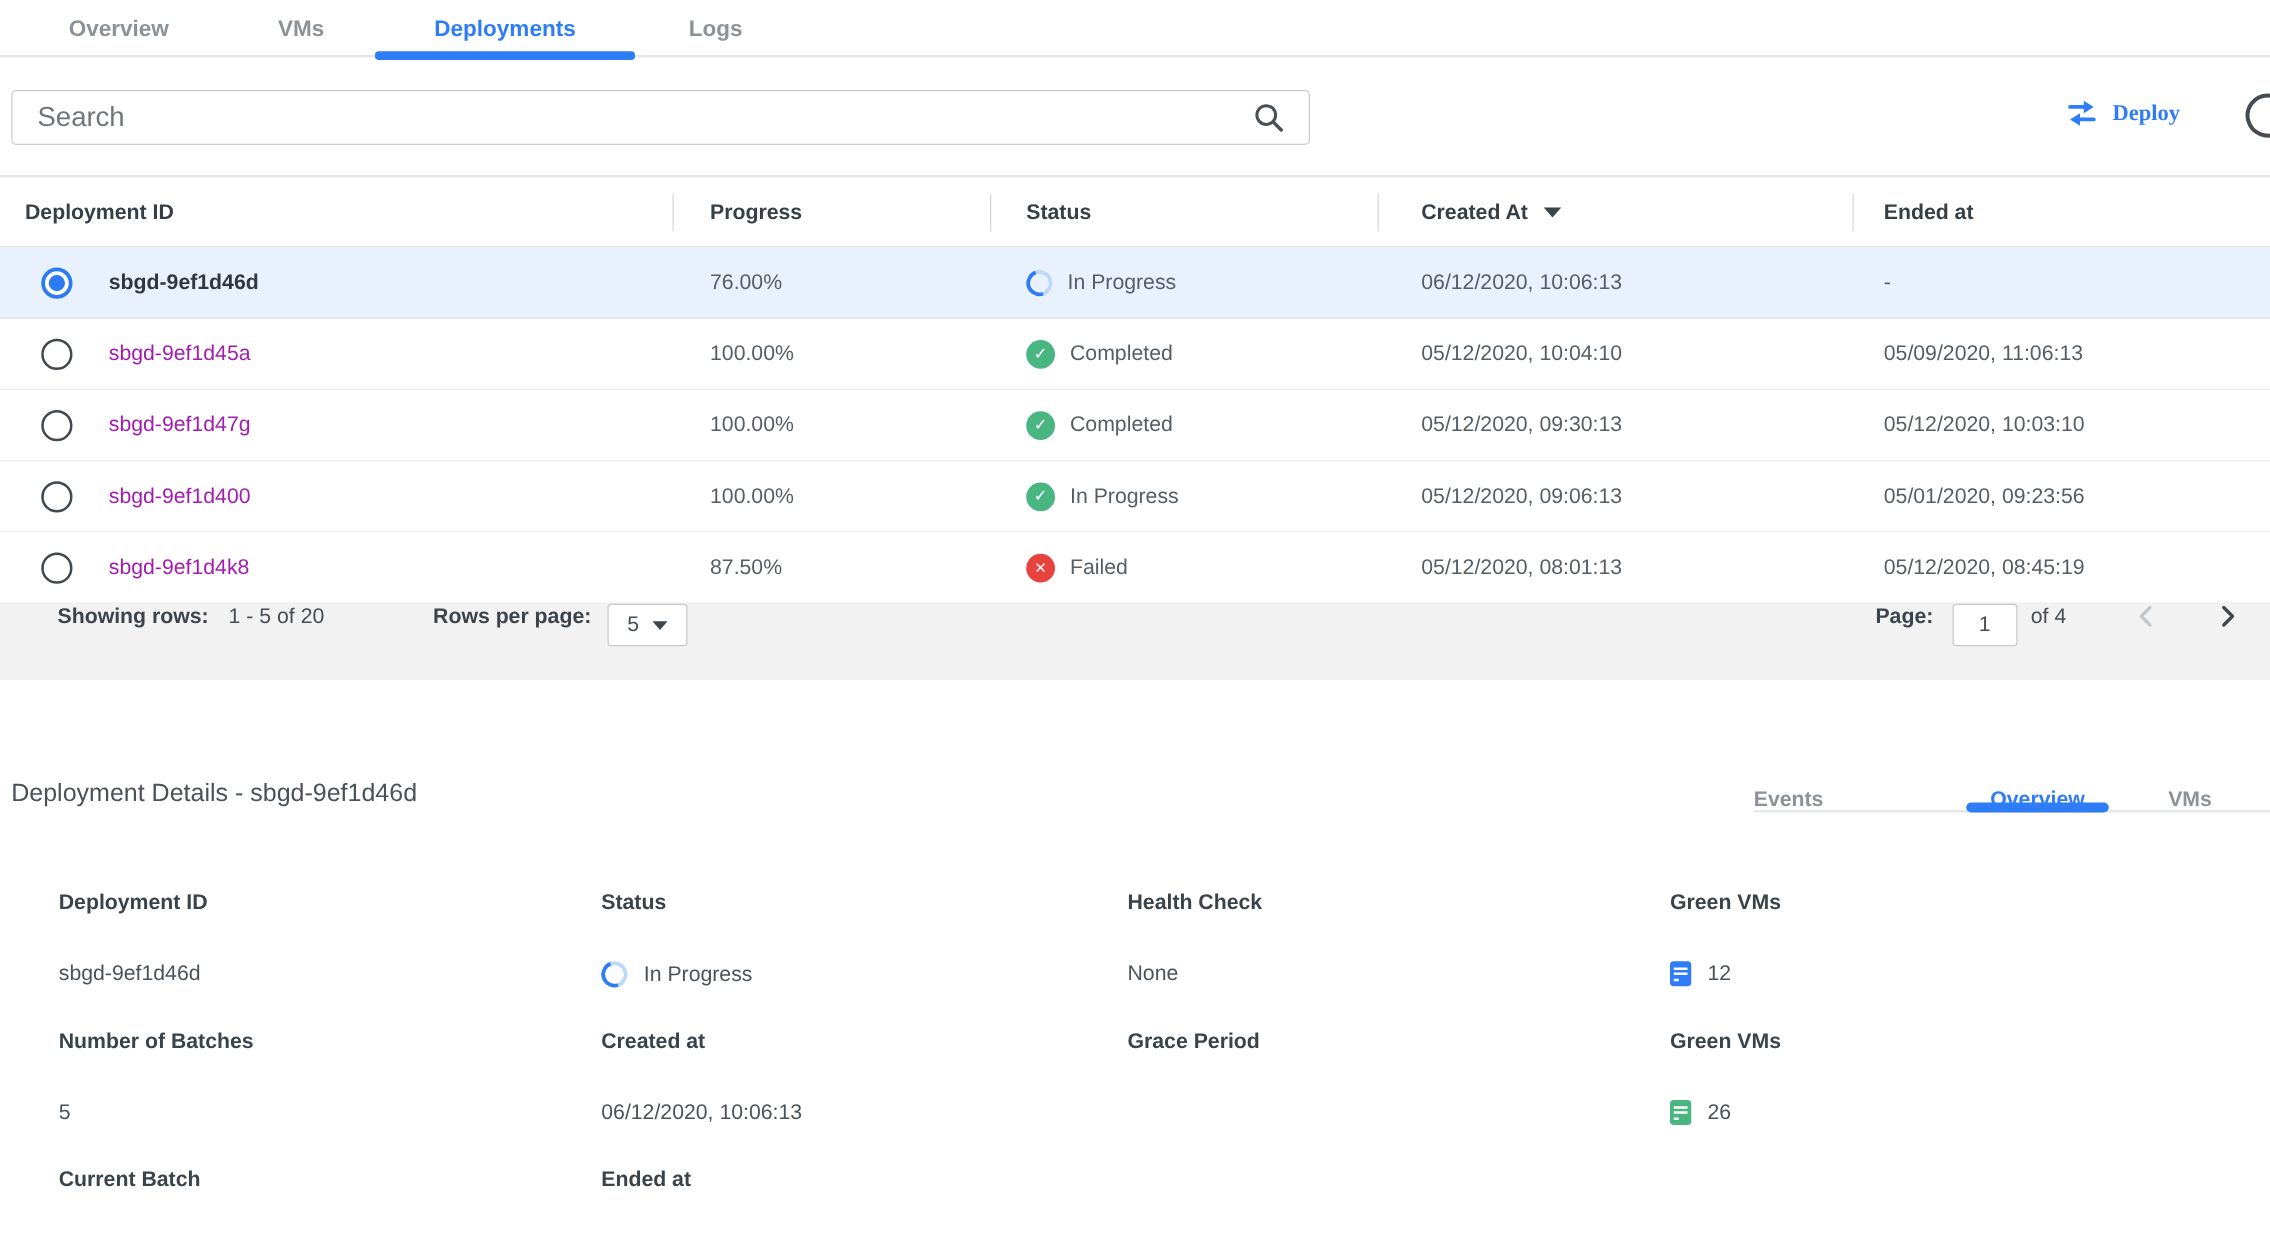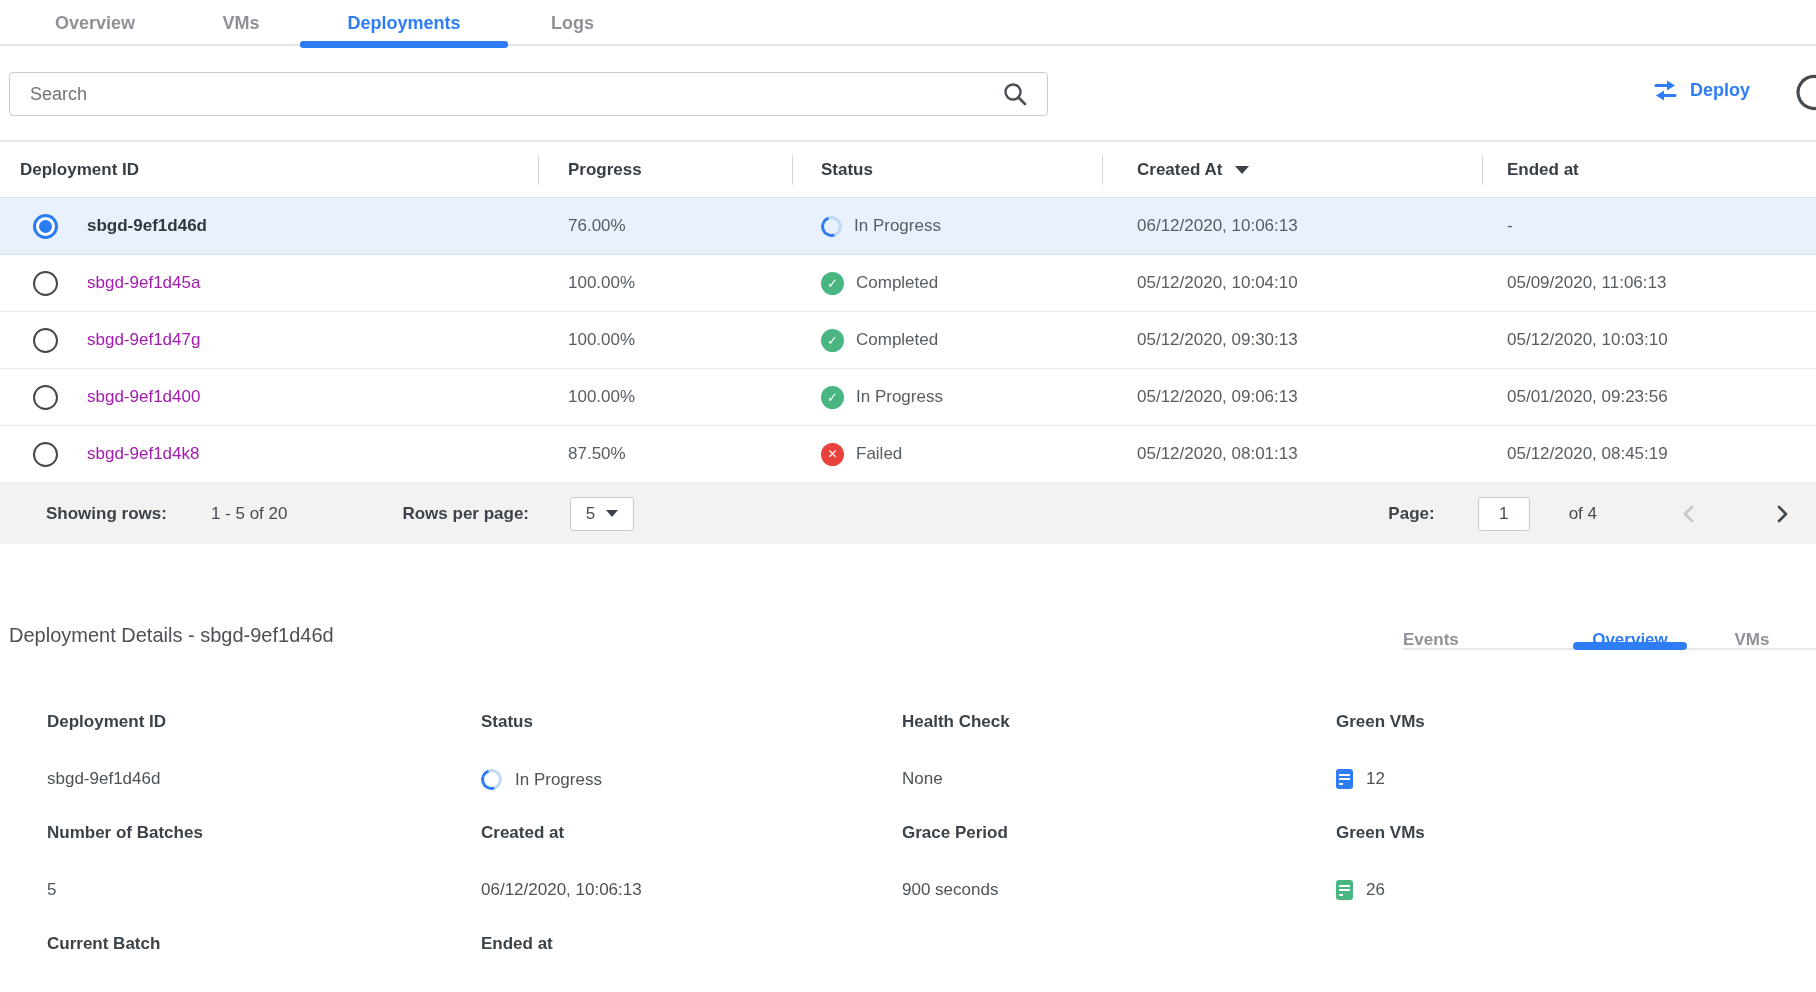--- a/index.html
+++ b/index.html
@@ -14,27 +14,27 @@
   .tab:nth-of-type(1){ left:25px;  width:140px; }
   .tab:nth-of-type(2){ left:196px; width:90px;  }
   .tab:nth-of-type(3){ left:300px; width:208px; }
   .tab:nth-of-type(4){ left:505px; width:135px; }
   .tab.active { color:#2e7df6; }
   .tab.active::after { content:""; position:absolute; left:0; right:0; bottom:-2px; height:7px;
          background:#2e7df6; border-radius:3px; }
 
   
   .search-input { position:absolute; left:9px; top:72px; width:1039px; height:44px;
-    border:1px solid #c9ccd0; border-radius:4px; padding:0 44px 0 20px; font-size:18px; color:#3c434a;
+    border:1px solid #c9ccd0; border-radius:4px; padding:0 44px 0 20px; font-size:22px; color:#3c434a;
     font-family:inherit; outline:none; }
   .search-input::placeholder { color:#6e757b; }
   .search-icon { position:absolute; left:1002px; top:81px; }
   .deploy-btn { position:absolute; left:1652px; top:80px; display:flex; align-items:center; gap:11px;
     color:#2e7df6; font-size:18px; font-weight:bold; cursor:pointer; background:none; border:none;
-    font-family:Liberation Sans, sans-serif; }
+    font-family:Liberation Serif, serif; }
   .refresh-icon { position:absolute; left:1794px; top:74px; cursor:pointer; }
 
   
   .dtable { position:absolute; left:0; right:0; top:140px; border-top:2px solid #e4e6e8; }
   .thead { display:flex; height:56px; align-items:center; border-bottom:1px solid #dee1e4; }
   .th { display:flex; align-items:center; font-size:17px; font-weight:bold; color:#363e46; height:100%; position:relative; }
   .col1{ width:538px; } .col2{ width:254px; } .col3{ width:310px; } .col4{ width:380px; } .col5{ flex:1; }
   .th.col1{ padding-left:20px; } .th.col2{ padding-left:30px; } .th.col3{ padding-left:29px; }
   .th.col4{ padding-left:35px; } .th.col5{ padding-left:25px; }
   .th.col2::before,.th.col3::before,.th.col4::before,.th.col5::before { content:""; position:absolute;
@@ -66,21 +66,21 @@
   .icon-cross::before { content:"✕"; color:#fff; font-size:12px; font-weight:bold; }
   .icon-vm-blue, .icon-vm-green { width:17px; height:20px; border-radius:3px; position:relative; }
   .icon-vm-blue { background:#2e7df6; } .icon-vm-green { background:#49b682; }
   .icon-vm-blue::before, .icon-vm-green::before { content:""; position:absolute; left:3px; right:3px;
     top:5px; height:2px; background:#fff; box-shadow:0 4px 0 #fff; }
   .icon-vm-blue::after, .icon-vm-green::after { content:""; position:absolute; left:3px; top:14px;
     width:4px; height:2px; background:#fff; }
 
   
   .tfooter { position:absolute; left:0; right:0; top:483px; height:61px; background:#f2f2f3;
-    display:flex; align-items:center; font-size:17px; color:#454c52;gap:28px; }
+    display:flex; align-items:flex-start; font-size:17px; color:#454c52; }
   .tfooter .lbl { font-weight:bold; color:#3c434a; }
   .sel-box { width:64px; height:34px; background:#fff; border:1px solid #c6cacd; border-radius:3px;
     display:flex; align-items:center; justify-content:center; gap:11px; cursor:pointer; }
   .dd-caret { width:0; height:0; border-left:6px solid transparent; border-right:6px solid transparent;
     border-top:7px solid #3d444b; }
   .page-box { width:52px; height:34px; background:#fff; border:1px solid #c6cacd; border-radius:3px;
     display:flex; align-items:center; justify-content:center; }
   .chev { display:inline-flex; cursor:pointer; }
   .chev.disabled { cursor:default; }
 
@@ -362,24 +362,20 @@
       <div class="field">
         <div class="flabel">Created at</div>
         <div class="fvalue">
 
           <span>06/12/2020, 10:06:13</span>
         </div>
       </div>
 
       <div class="field">
         <div class="flabel">Grace Period</div>
-        <div class="fvalue">
-
-          <span>900 seconds</span>
-        </div>
       </div>
 
       <div class="field">
         <div class="flabel">Green VMs</div>
         <div class="fvalue">
           <span class="ficon icon-vm-green"></span>
           <span>26</span>
         </div>
       </div>
 

